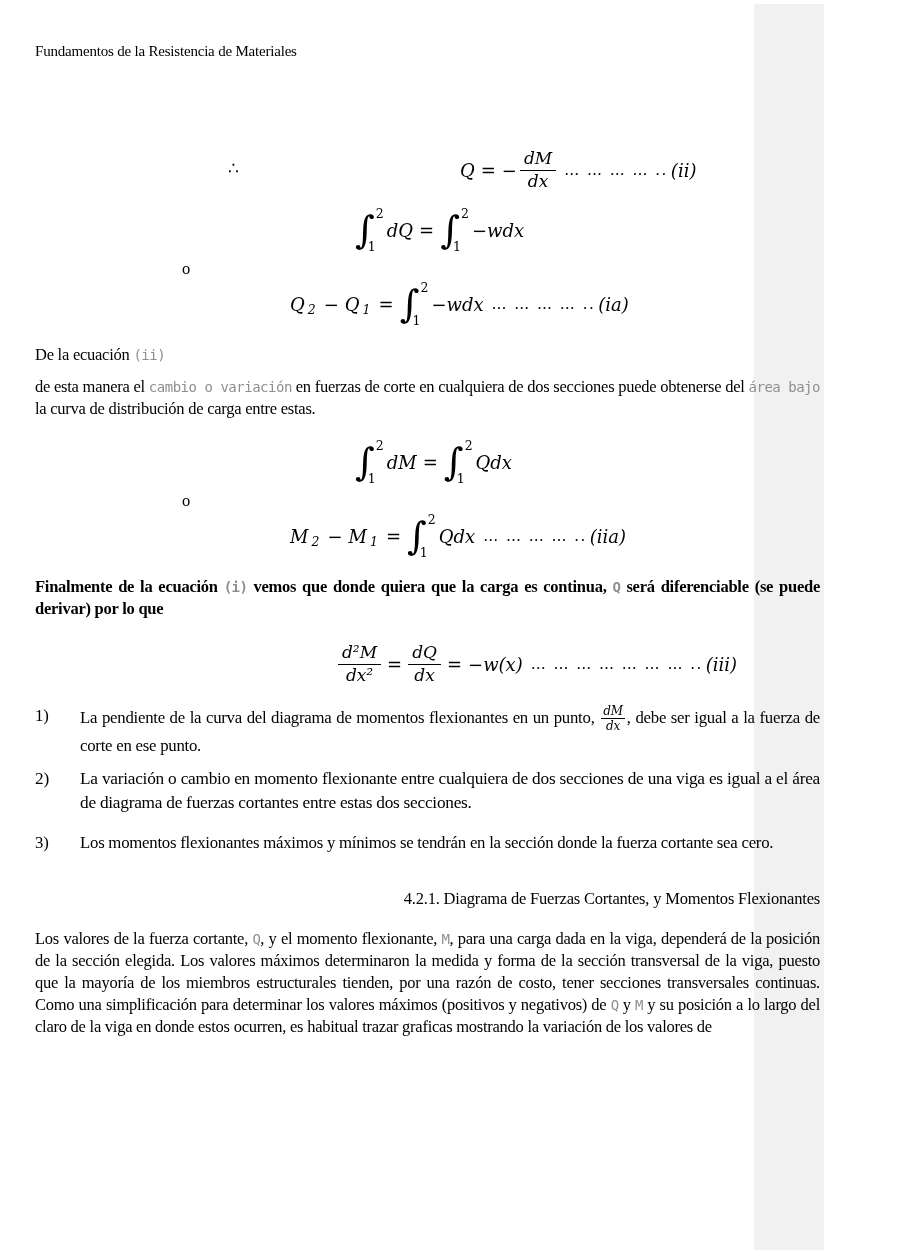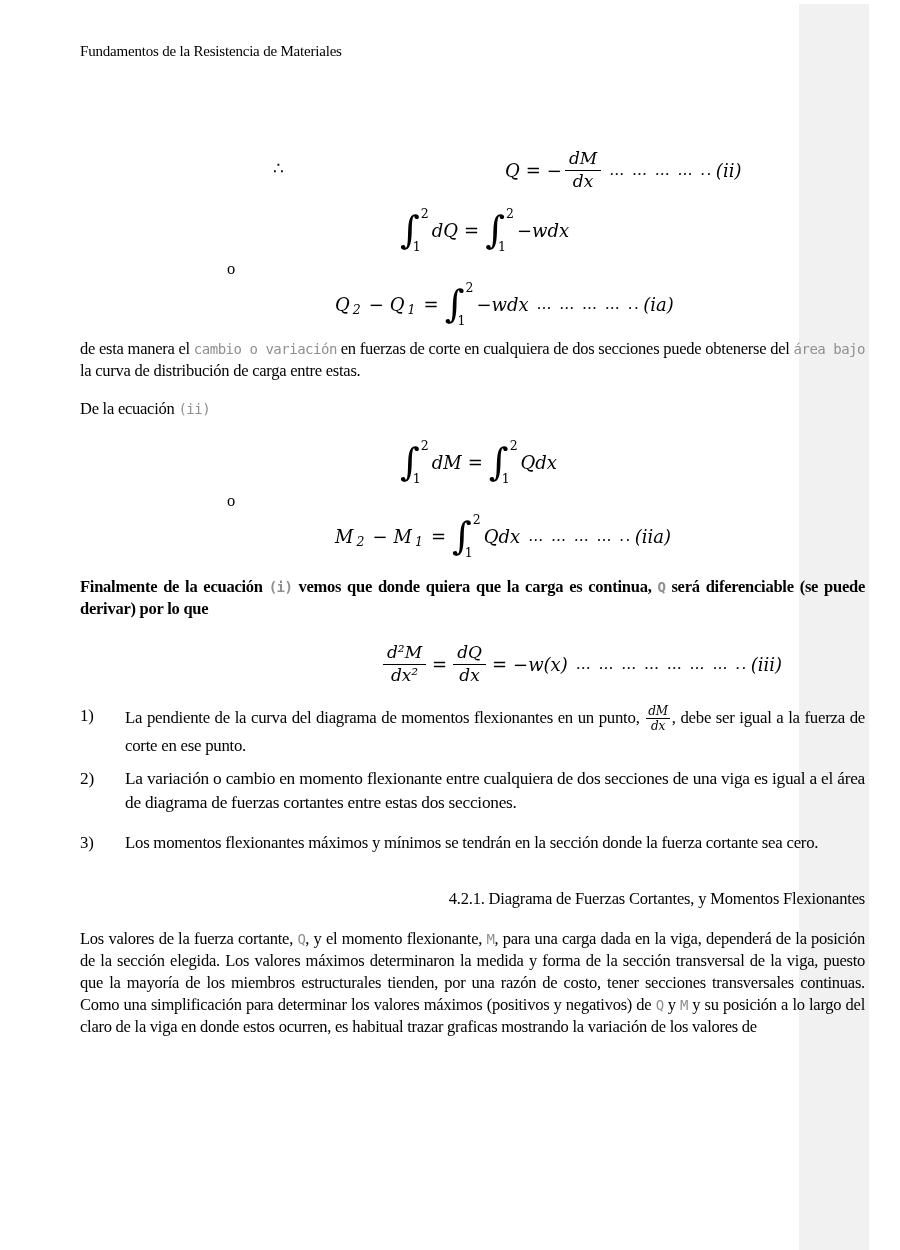--- a/index.html
+++ b/index.html
@@ -4,21 +4,20 @@
 <style>
   * { margin:0; padding:0; box-sizing:border-box; }
   html,body { background:#ffffff; }
   .page {
     position:relative;
     width:824px; height:1250px;
     background:#ffffff;
     font-family:"Liberation Serif", serif;
     color:#000;
     overflow:hidden;
-    margin-left:45px;
   }
   .side-strip {
     position:absolute; top:4px; right:0; width:70px; bottom:0;
     background:#f1f1f2;
   }
   .content {
     position:relative;
     margin:0 80px 0 35px; 
     width:785px;
   }
@@ -137,23 +136,23 @@
               <span class="bhi">2</span>
               <span class="blo">1</span>
             </span>
         </span>
         <span>−wdx</span>
         <span class="mdots">… … … … ..</span>
         <span>(ia)</span>
       </span>
     </div>
 
+    <p class="body-text" style="margin-top:16px;"><span>De la ecuación </span><span class="mono">(ii)</span></p>
+
     <p class="body-text just" style="margin-top:10px;"><span>de esta manera el </span><span class="mono">cambio o variación</span><span> en fuerzas de corte en cualquiera de dos secciones puede obtenerse del </span><span class="mono">área bajo</span><span> la curva de distribución de carga entre estas.</span></p>
-
-    <p class="body-text" style="margin-top:16px;"><span>De la ecuación </span><span class="mono">(ii)</span></p>
 
     <div class="eq-row" style="margin-top:14px; height:56px;">
       <span class="eq" style="margin-left:320px;">
         <span class="intgrl">
           <span class="isym">∫</span>
           <span class="ibounds">
               <span class="bhi">2</span>
               <span class="blo">1</span>
             </span>
         </span>

